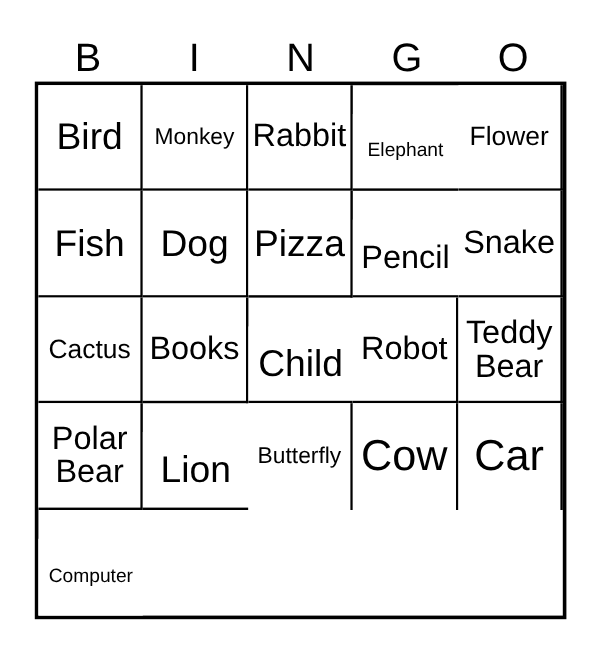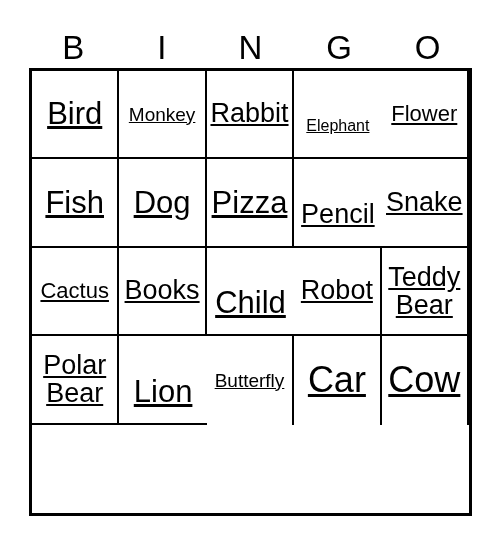--- a/index.html
+++ b/index.html
@@ -77,21 +77,20 @@
 
   .cell-text {
     display: block;
     width: 100%;
     text-align: center;
     line-height: 1.02;
     white-space: pre-line;
     color: #000000;
     font-weight: 400;
     user-select: none;
-    text-decoration: underline;
   }
 
   
   .fs-xl   { font-size: 36px; }
   .fs-lg   { font-size: 31px; }
   .fs-md   { font-size: 27px; }
   .fs-sm   { font-size: 22px; }
   .fs-xs   { font-size: 19px; }
   .fs-xxs  { font-size: 16px; }
   .fs-two  { font-size: 27px; line-height: 1.04; text-align: center; }
@@ -160,20 +159,23 @@
         <span class="cell-text fs-two">Polar
 Bear</span>
       </div>
       <div class="cell col-last">
         <span class="cell-text fs-lg">Lion</span>
       </div>
       <div class="cell row-last">
         <span class="cell-text fs-xs">Butterfly</span>
       </div>
       <div class="cell row-last">
+        <span class="cell-text fs-xl">Cow</span>
+      </div>
+      <div class="cell row-last">
         <span class="cell-text fs-xl">Car</span>
       </div>
-      <div class="cell row-last">
-        <span class="cell-text fs-xl">Cow</span>
+      <div class="cell col-last row-last">
+        <span class="cell-text fs-xxs">Computer</span>
       </div>
     </div>
 
 </div>
 
 </body></html>

